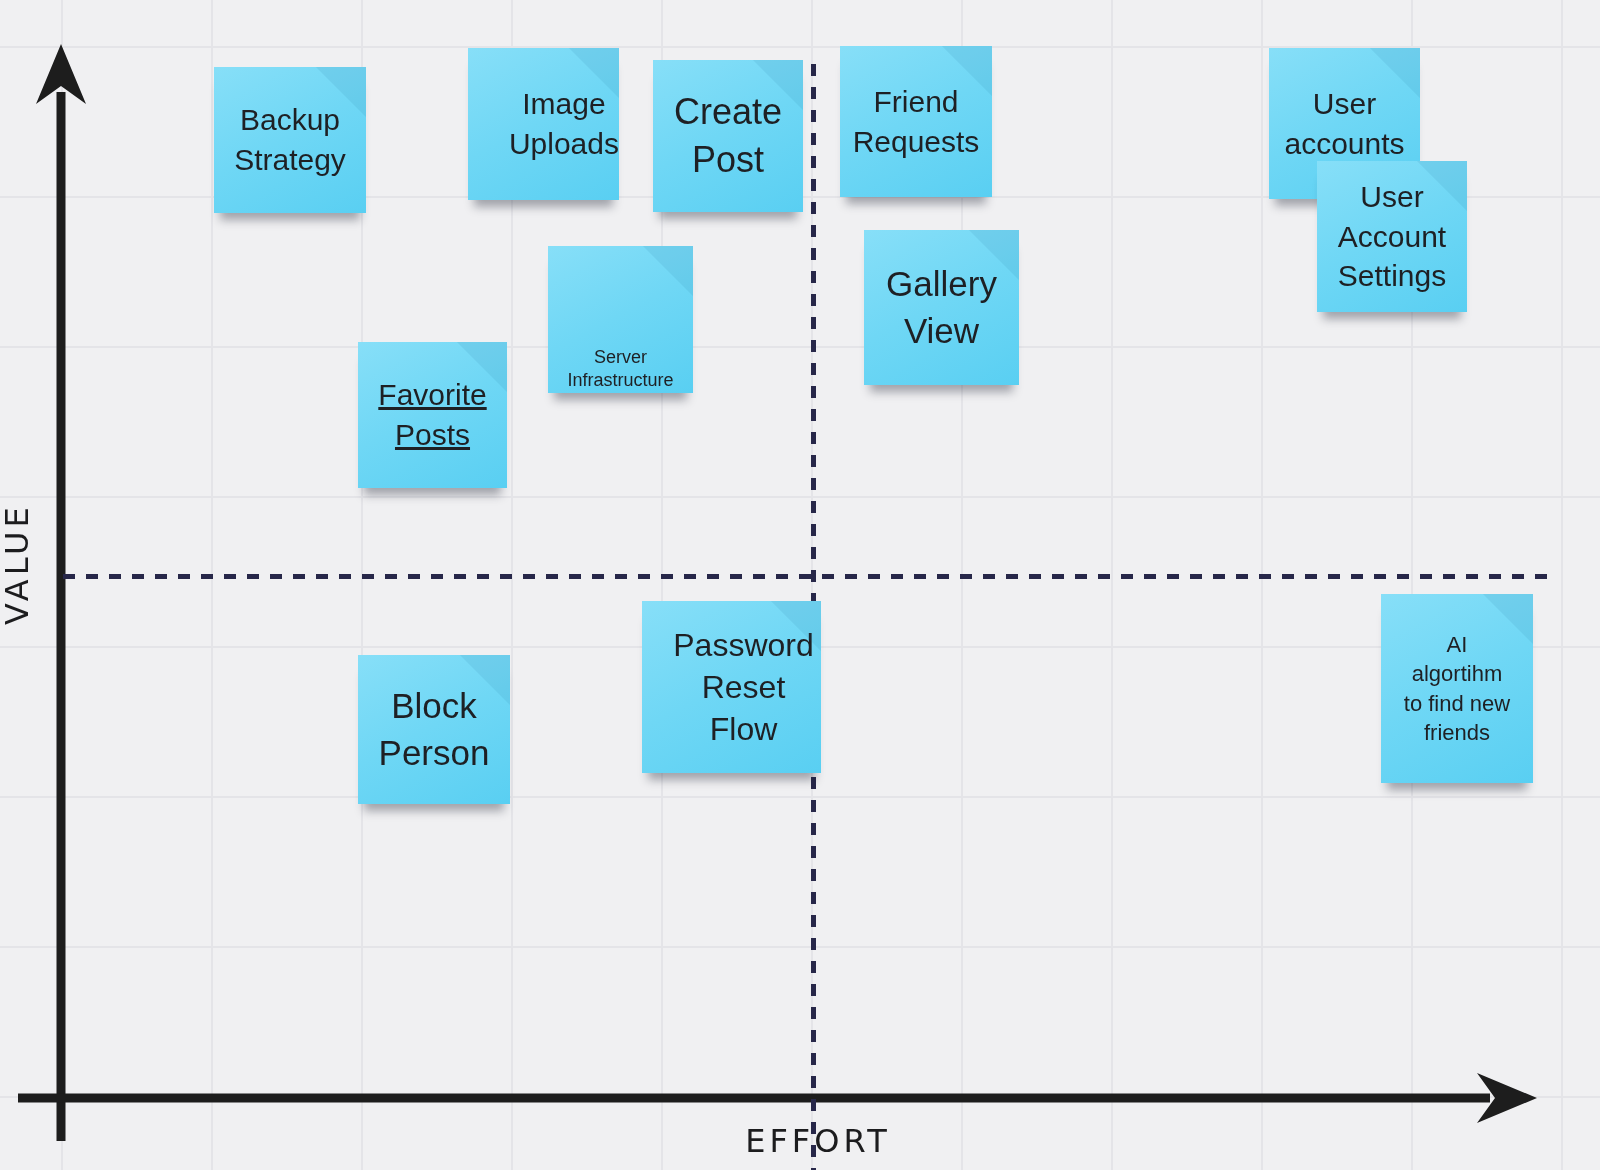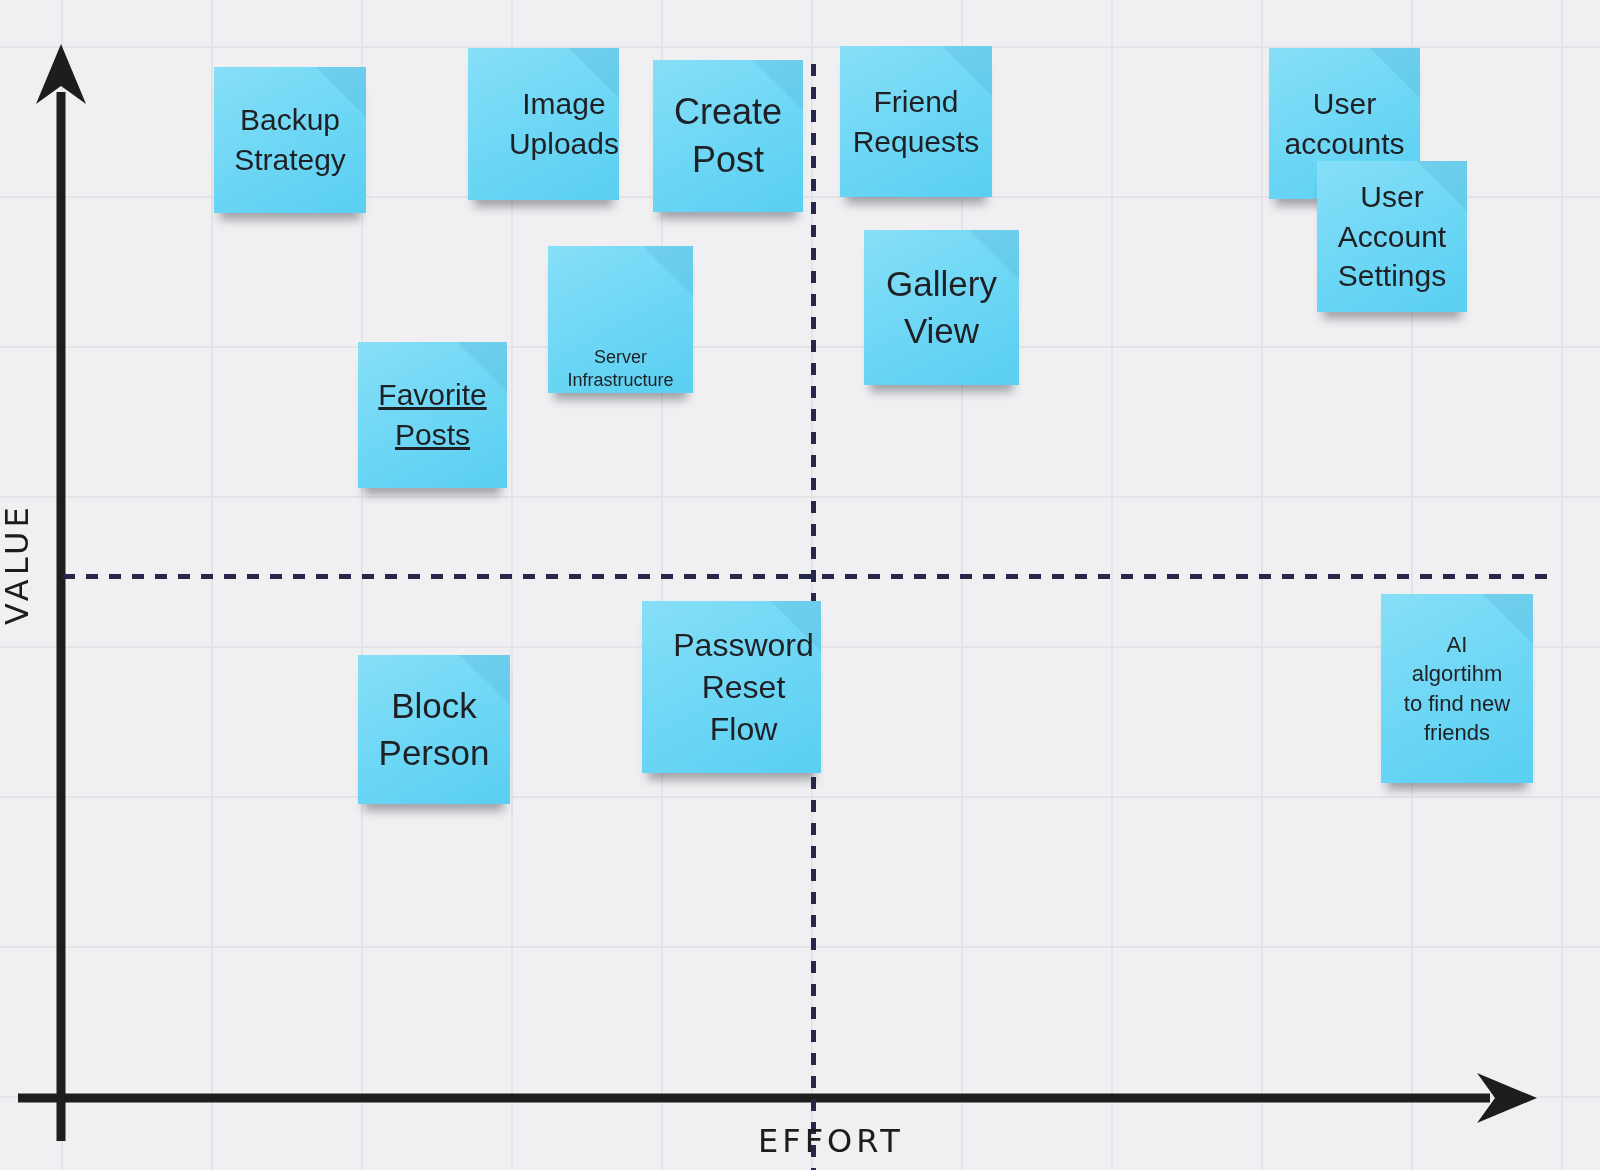--- a/index.html
+++ b/index.html
@@ -27,21 +27,21 @@
   }
   .axis-label{
     position:absolute;color:#1c1c1e;font-size:32px;letter-spacing:4px;
     font-family:"DejaVu Sans","Liberation Sans",sans-serif;
   }
   .label-value{
     left:-38px;top:551px;width:110px;text-align:center;
     transform:rotate(-90deg);transform-origin:center center;
   }
   .label-effort{
-    left:738px;top:1122px;width:160px;margin-left:20px;
+    left:738px;top:1122px;width:160px;text-align:center;
   }
   .note{
     position:absolute;
     background:linear-gradient(152deg,#87dff8 0%,#6fd7f5 48%,#59cff2 100%);
     box-shadow:0 13px 9px -6px rgba(35,40,55,0.38);
     display:flex;align-items:center;justify-content:center;
     text-align:center;color:#1e2024;line-height:1.32;
     white-space:pre-line;
   }
   .note::after{

